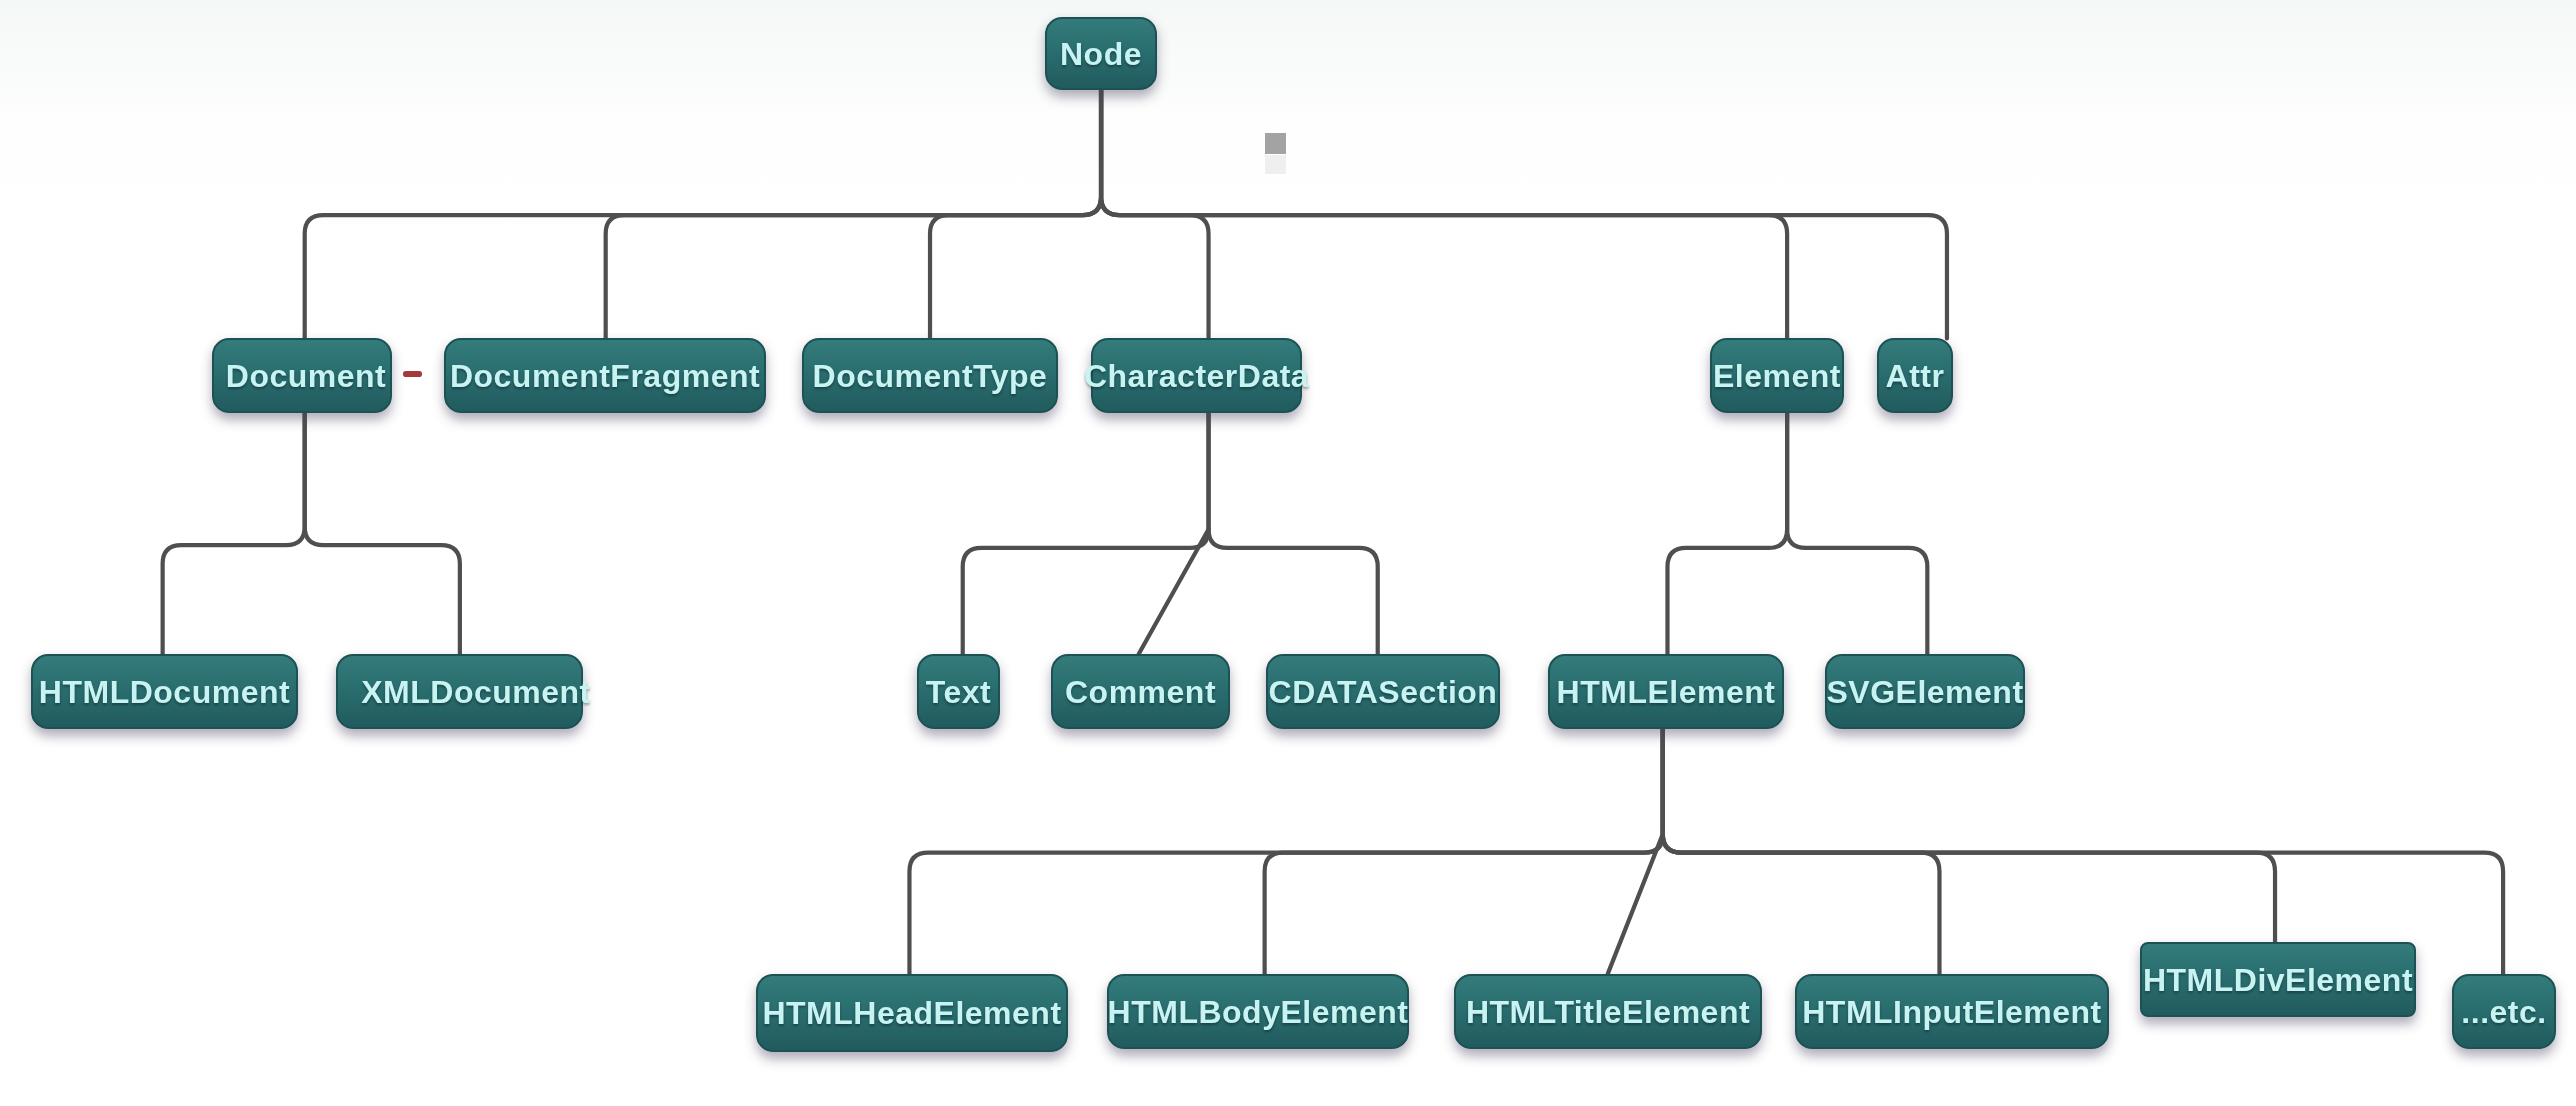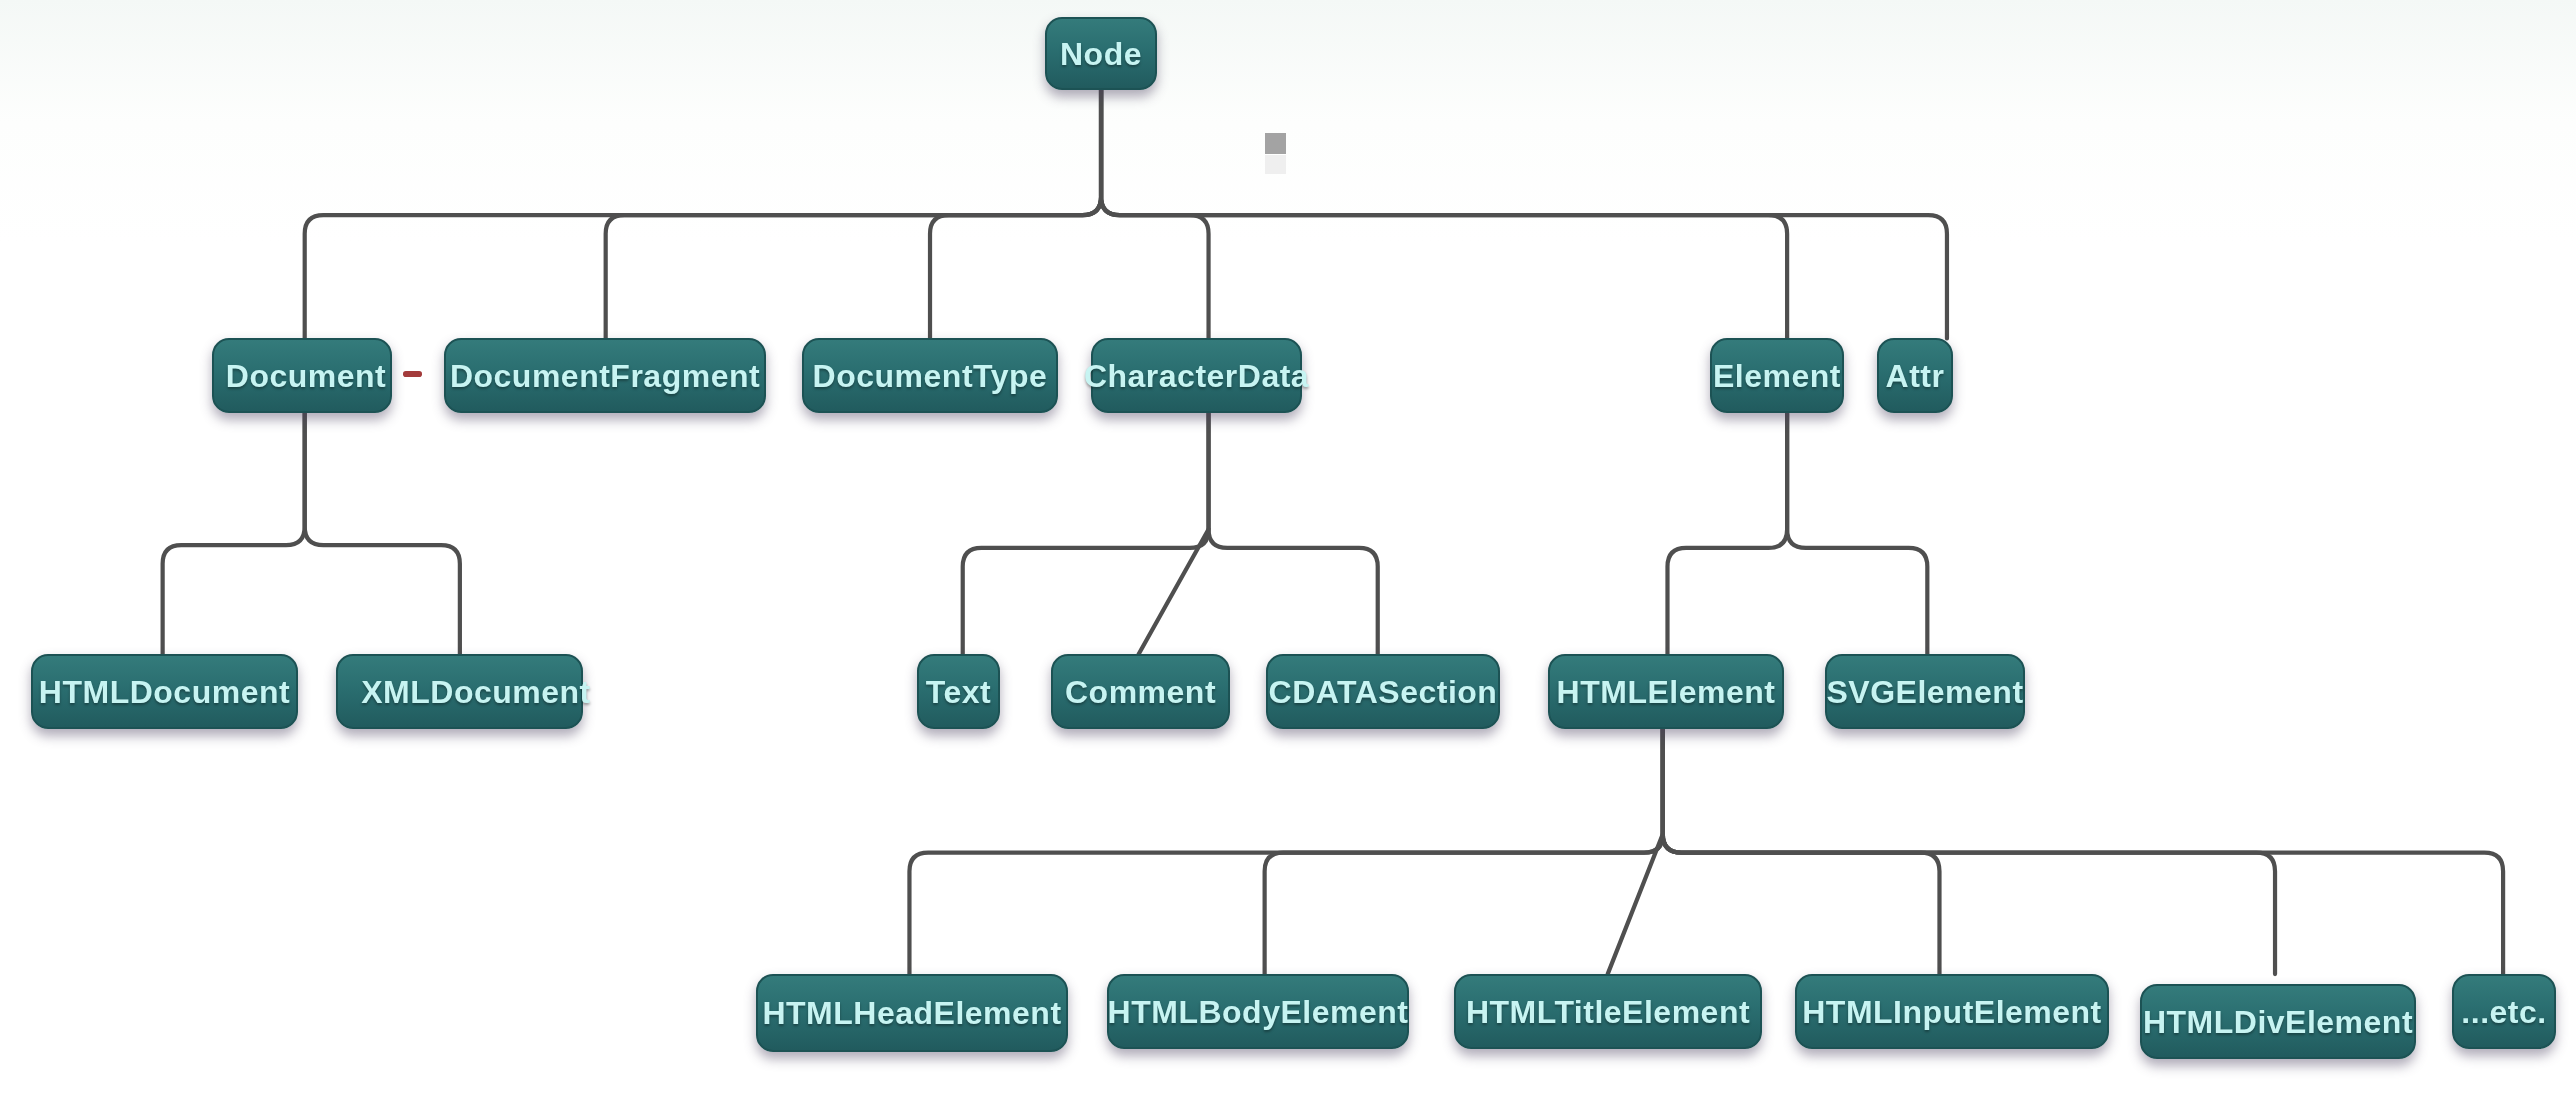--- a/index.html
+++ b/index.html
@@ -89,17 +89,17 @@
   <div class="nb" style="left:917px;top:654px;width:83px;height:75px;">Text</div>
   <div class="nb" style="left:1051px;top:654px;width:179px;height:75px;">Comment</div>
   <div class="nb" style="left:1266px;top:654px;width:234px;height:75px;">CDATASection</div>
   <div class="nb" style="left:1548px;top:654px;width:236px;height:75px;">HTMLElement</div>
   <div class="nb" style="left:1825px;top:654px;width:200px;height:75px;">SVGElement</div>
 
   <div class="nb" style="left:756px;top:974px;width:312px;height:78px;">HTMLHeadElement</div>
   <div class="nb" style="left:1107px;top:974px;width:302px;height:75px;">HTMLBodyElement</div>
   <div class="nb" style="left:1454px;top:974px;width:308px;height:75px;">HTMLTitleElement</div>
   <div class="nb" style="left:1795px;top:974px;width:314px;height:75px;">HTMLInputElement</div>
-  <div class="nb" style="left:2140px;top:984px;width:276px;height:75px;">HTMLDivElement</div>
+  <div class="nb" style="left:2140px;top:942px;width:276px;height:75px;border-radius:8px;">HTMLDivElement</div>
   <div class="nb" style="left:2452px;top:974px;width:104px;height:75px;">...etc.</div>
 
 </div>
 
 
 </body></html>

